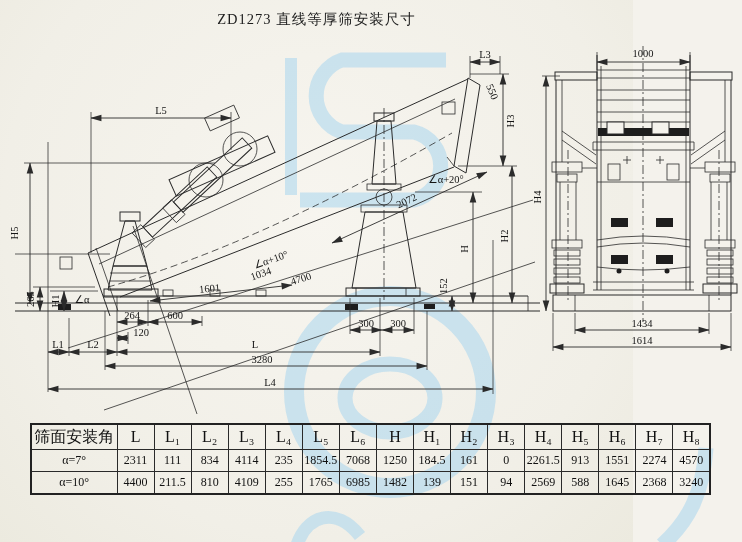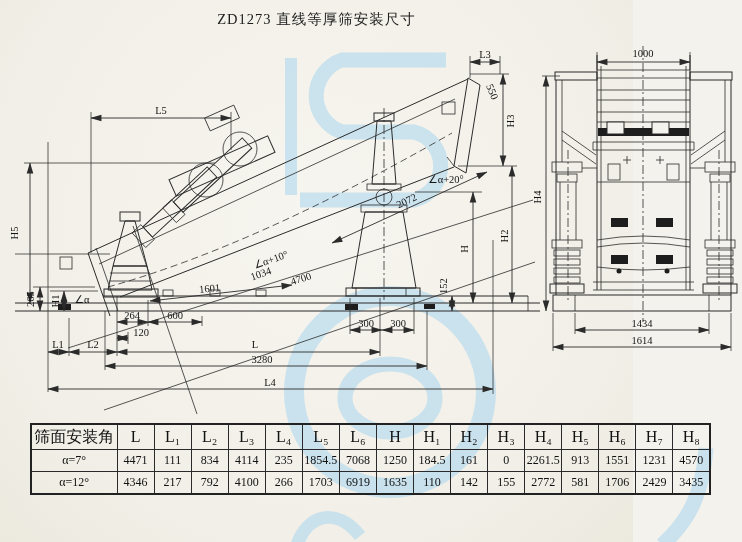--- a/index.html
+++ b/index.html
@@ -329,53 +329,53 @@
         <th>H₂</th>
         <th>H₃</th>
         <th>H₄</th>
         <th>H₅</th>
         <th>H₆</th>
         <th>H₇</th>
         <th>H₈</th>
       </tr>
       <tr>
         <td>α=7°</td>
-        <td>4471</td>
+        <td>2311</td>
         <td>111</td>
         <td>834</td>
         <td>4114</td>
         <td>235</td>
         <td>1854.5</td>
         <td>7068</td>
         <td>1250</td>
         <td>184.5</td>
         <td>161</td>
         <td>0</td>
         <td>2261.5</td>
         <td>913</td>
         <td>1551</td>
-        <td>1231</td>
+        <td>2274</td>
         <td>4570</td>
       </tr>
       <tr>
-        <td>α=12°</td>
-        <td>4346</td>
-        <td>217</td>
-        <td>792</td>
-        <td>4100</td>
-        <td>266</td>
-        <td>1703</td>
-        <td>6919</td>
-        <td>1635</td>
-        <td>110</td>
-        <td>142</td>
-        <td>155</td>
-        <td>2772</td>
-        <td>581</td>
-        <td>1706</td>
-        <td>2429</td>
-        <td>3435</td>
+        <td>α=10°</td>
+        <td>4400</td>
+        <td>211.5</td>
+        <td>810</td>
+        <td>4109</td>
+        <td>255</td>
+        <td>1765</td>
+        <td>6985</td>
+        <td>1482</td>
+        <td>139</td>
+        <td>151</td>
+        <td>94</td>
+        <td>2569</td>
+        <td>588</td>
+        <td>1645</td>
+        <td>2368</td>
+        <td>3240</td>
       </tr>
     </tbody>
       </table>
   </div>
 
 </div>
 
 </body></html>

